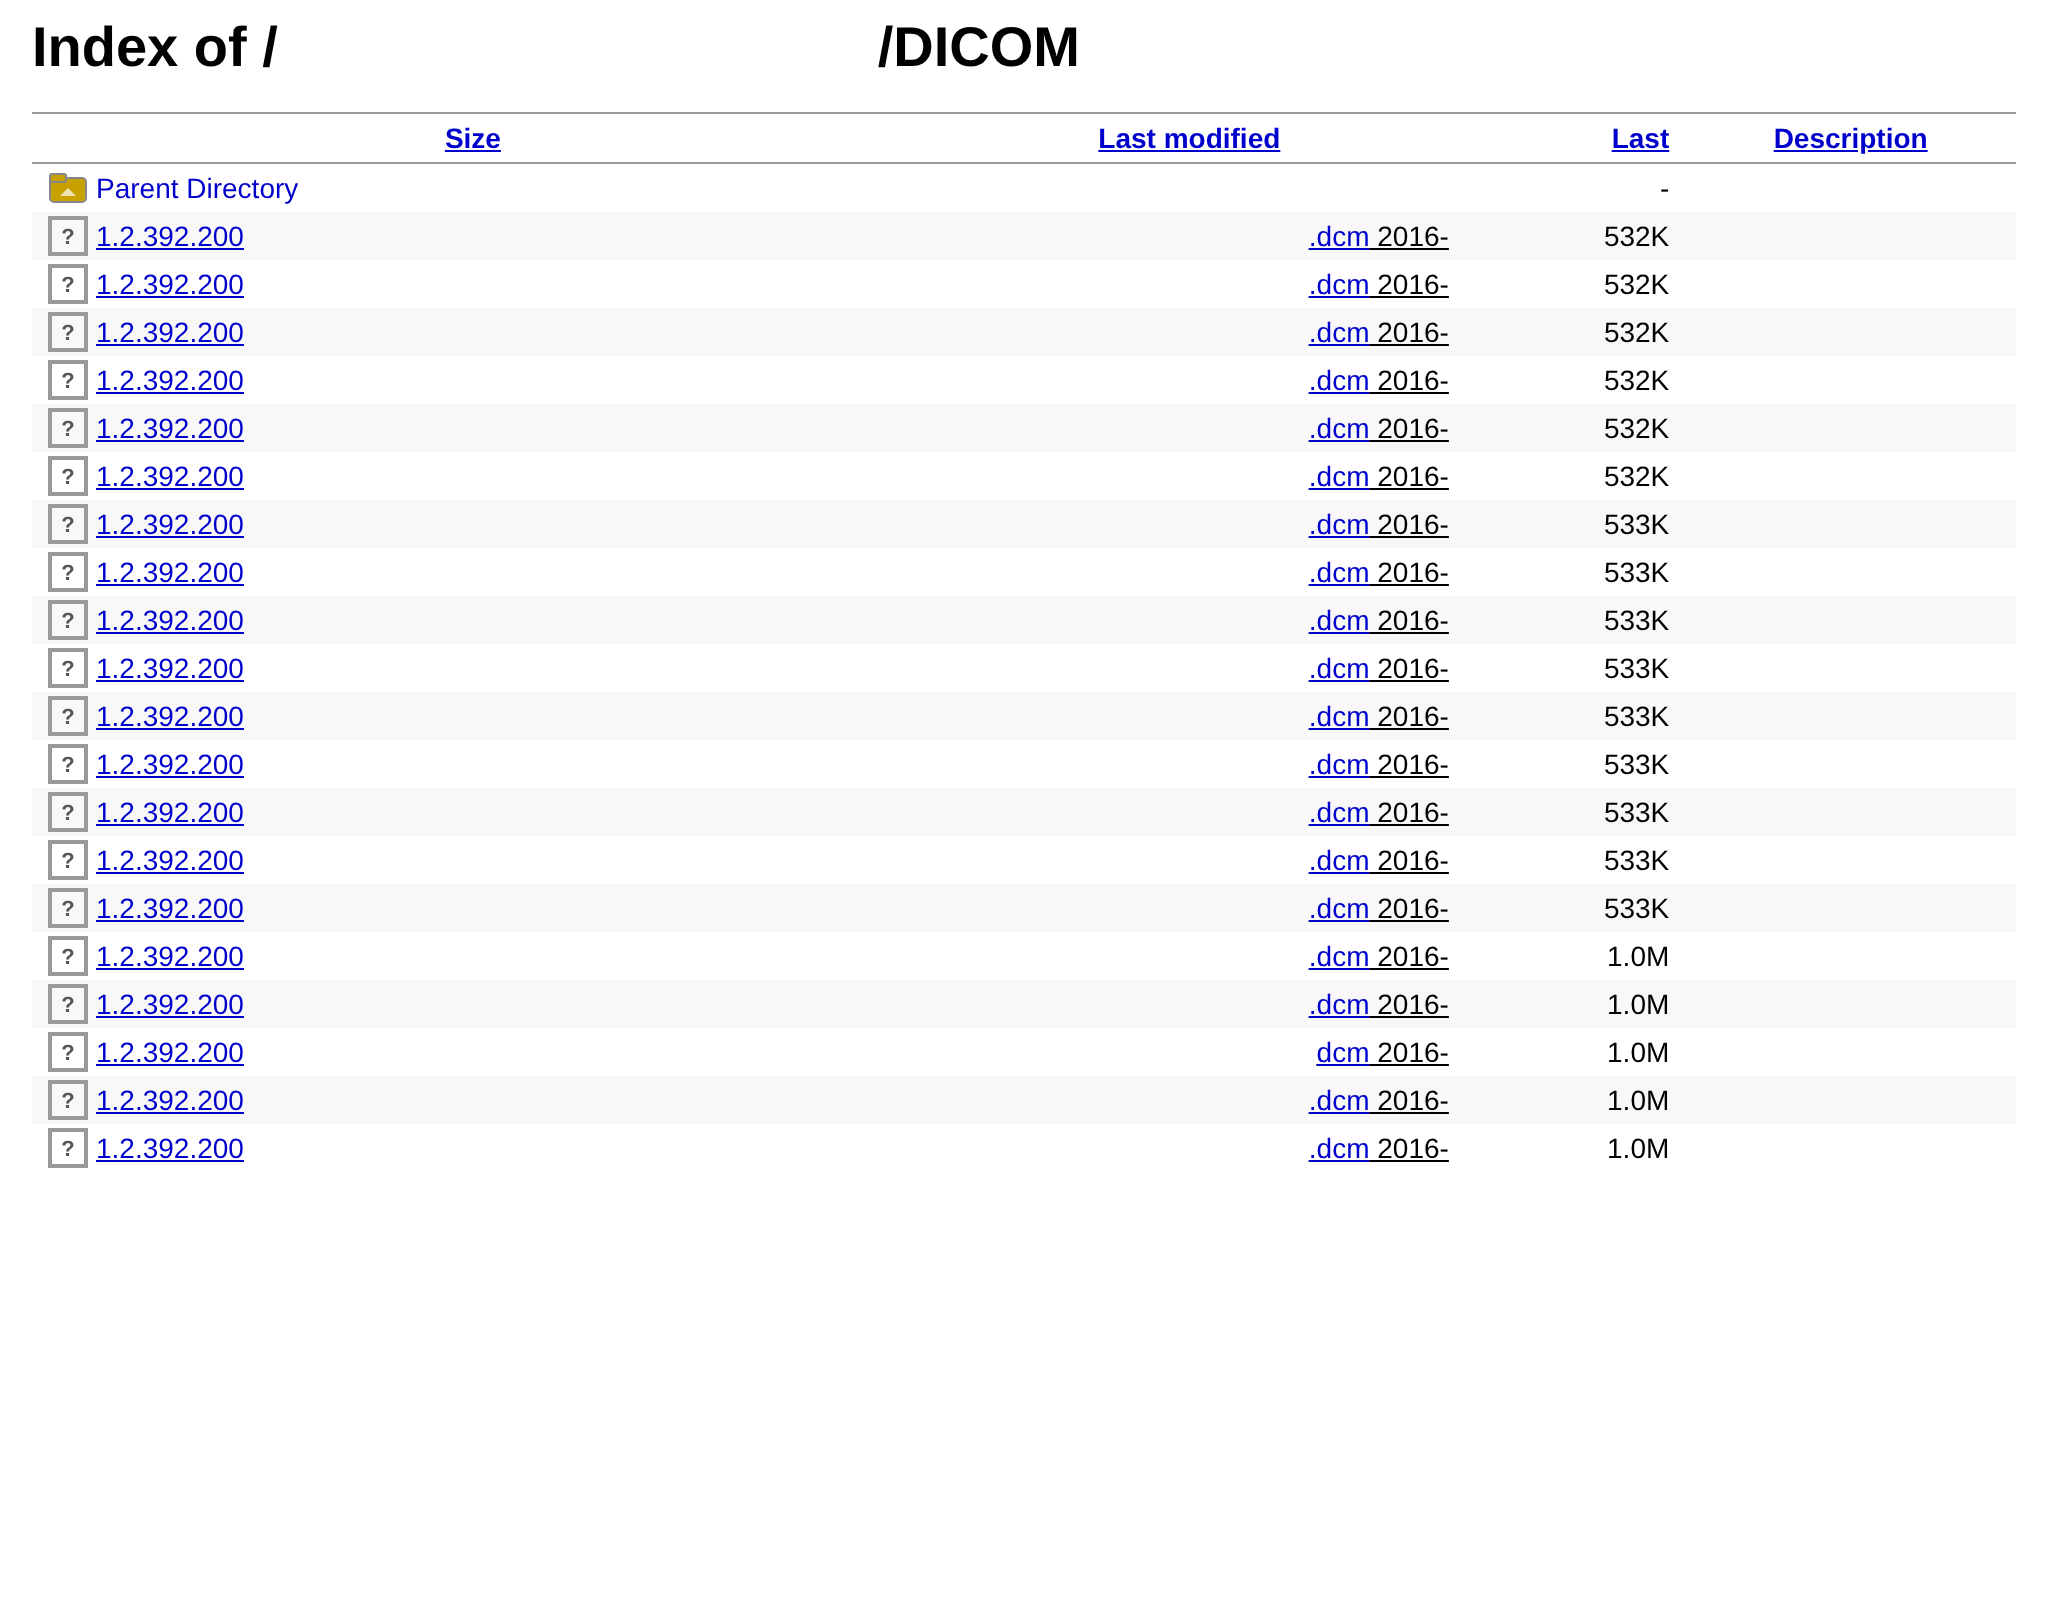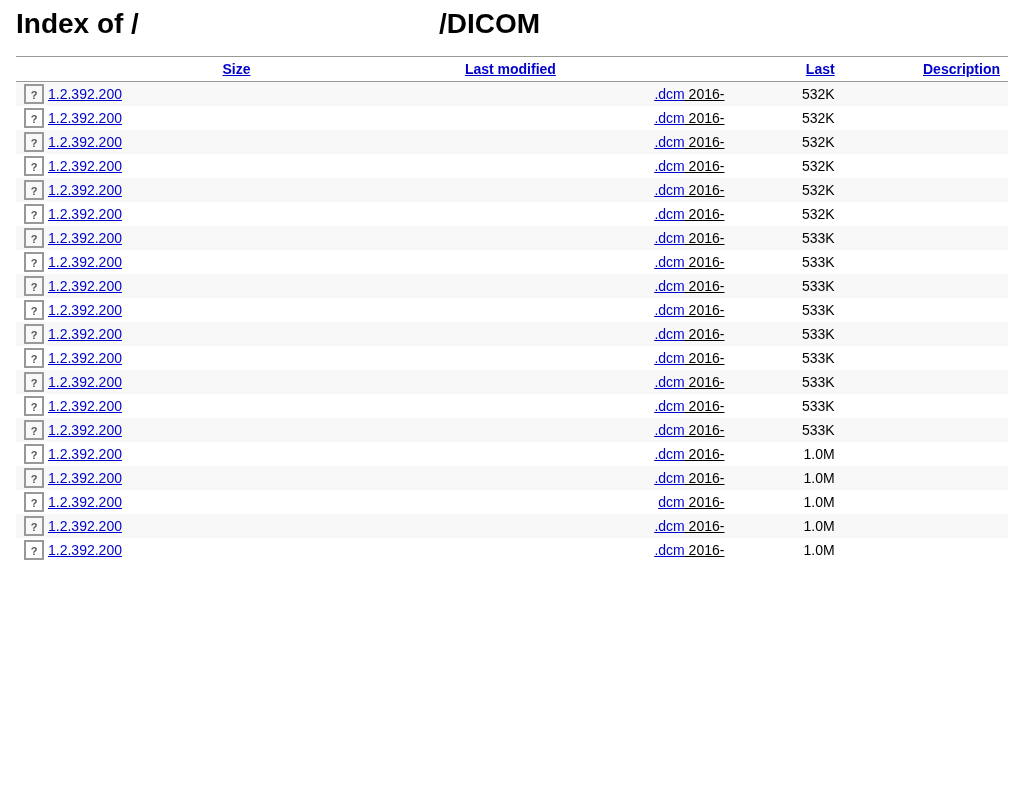--- a/index.html
+++ b/index.html
@@ -44,31 +44,31 @@
       color: #00c;
       text-decoration: underline;
     }
 
     .index-table th.col-name {
       width: 40%;
       text-align: center;
     }
 
     .index-table th.col-modified {
-      text-align: left;
+      text-align: center;
       width: 25%;
     }
 
     .index-table th.col-size {
       text-align: right;
       width: 10%;
     }
 
     .index-table th.col-desc {
-      text-align: right;
+      text-align: center;
       width: 15%;
     }
 
     .index-table td {
       padding: 2px 8px;
       vertical-align: middle;
     }
 
     .index-table td.col-name {
       white-space: nowrap;
@@ -162,20 +162,36 @@
       <th class="col-size">
         <a href="#">Last</a>
       </th>
       <th class="col-desc">
         <a href="#">Description</a>
       </th>
     </tr>
   </thead>
   <tbody id="file-rows">
 
+    <tr>
+      <td class="col-name">
+        <a href="../" class="parent-dir-link">
+
+          <svg class="parent-icon" viewBox="0 0 20 20" xmlns="http://www.w3.org/2000/svg">
+            <rect x="1" y="5" width="18" height="12" rx="2" fill="#c8a000" stroke="#888" stroke-width="1"></rect>
+            <rect x="1" y="3" width="8" height="4" rx="1" fill="#c8a000" stroke="#888" stroke-width="1"></rect>
+            <polygon points="10,10 6,14 14,14" fill="#fff" opacity="0.7"></polygon>
+          </svg>
+          <span>Parent Directory</span>
+        </a>
+      </td>
+      <td class="col-modified"></td>
+      <td class="col-size">-</td>
+      <td class="col-desc"></td>
+    </tr>
   <tr class="row-alt">
         <td class="col-name">
           <div class="name-cell">
             <span class="file-icon">?</span>
             <a class="file-link" href="#">1.2.392.200</a>
           </div>
         </td>
         <td class="col-modified"><a class="file-link" href="#">.dcm</a><span> 2016-</span></td>
         <td class="col-size">532K</td>
         <td class="col-desc"></td>

